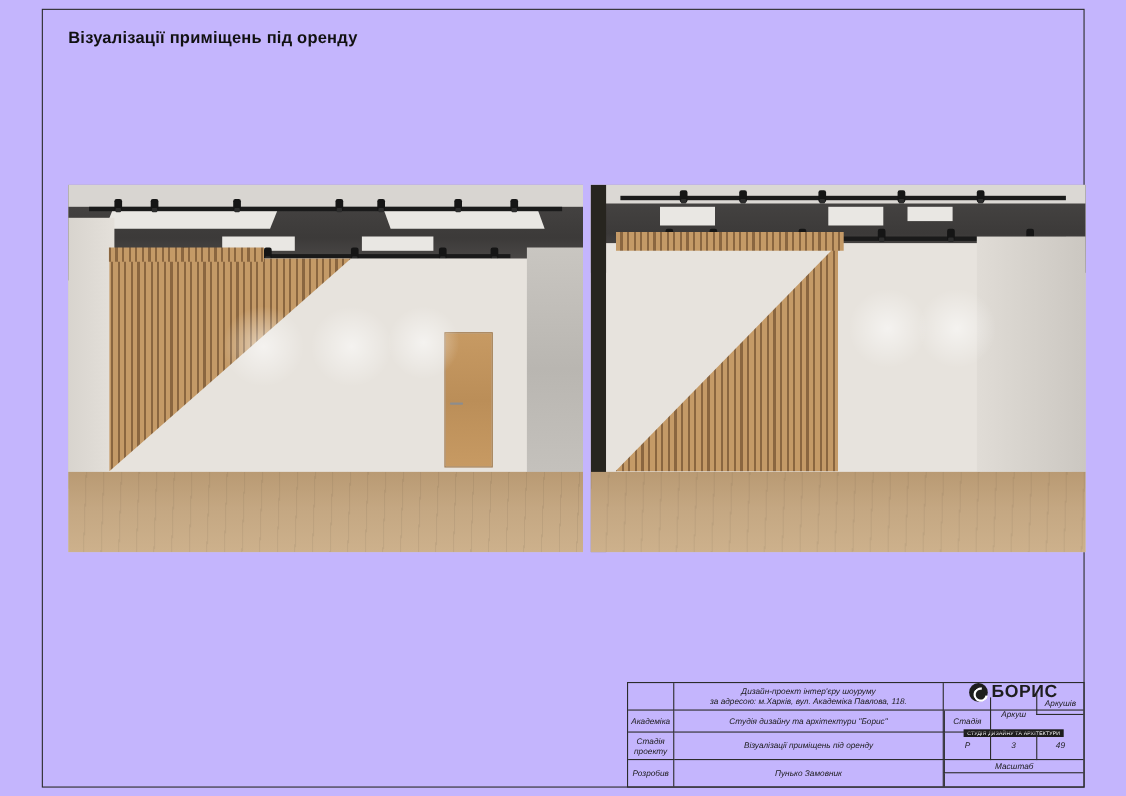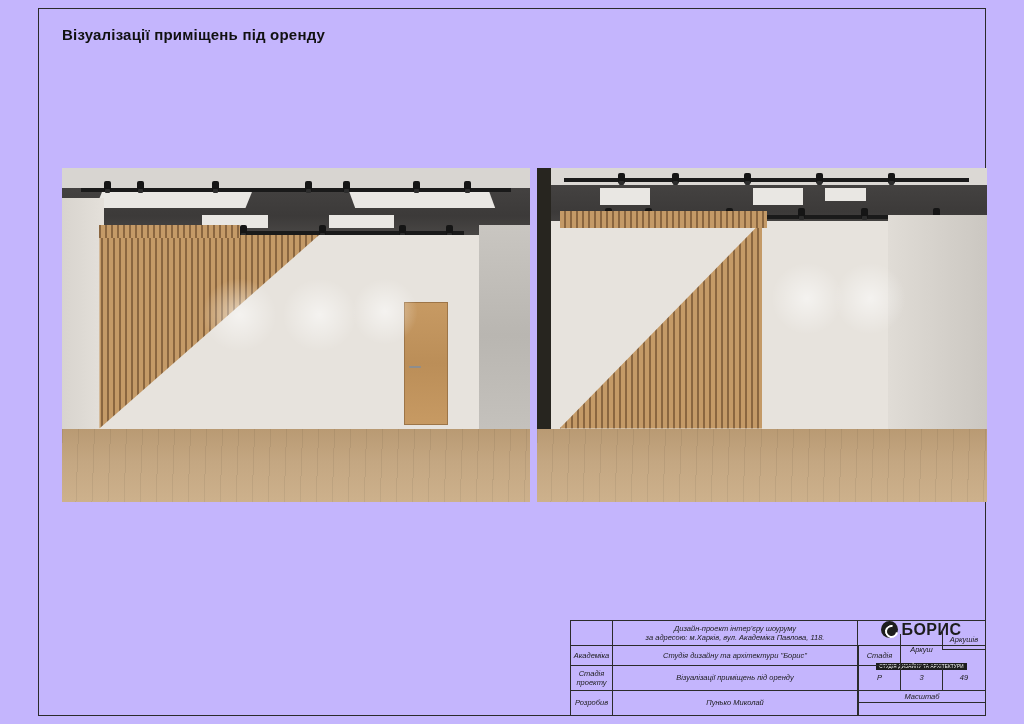--- a/index.html
+++ b/index.html
@@ -339,21 +339,21 @@
       <span>проекту</span>
     </div>
     <div class="cell br" style="left:0;top:70px;width:42px;height:24px;">Розробив</div>
 
     <div class="cell br bb" style="left:42px;top:0;width:245px;height:25px;flex-direction:column;">
       <span>Дизайн-проект інтер'єру шоуруму</span>
       <span>за адресою: м.Харків, вул. Академіка Павлова, 118.</span>
     </div>
     <div class="cell br bb" style="left:42px;top:25px;width:245px;height:20px;">Студія дизайну та архітектури "Борис"</div>
     <div class="cell br bb" style="left:42px;top:45px;width:245px;height:25px;">Візуалізації приміщень під оренду</div>
-    <div class="cell br" style="left:42px;top:70px;width:245px;height:24px;">Пунько Миколай</div>
+    <div class="cell br" style="left:42px;top:70px;width:245px;height:24px;">Пунько Замовник</div>
 
     <div class="logo-box bb" style="left:287px;top:0;width:127px;height:25px;">
       <div class="logo-row">
         <span class="logo-mark"></span>
         <span class="logo-word">БОРИС</span>
       </div>
       <div class="logo-sub">СТУДІЯ ДИЗАЙНУ ТА АРХІТЕКТУРИ</div>
     </div>
 
     <div class="cell bl bb" style="left:287px;top:25px;width:42px;height:20px;">Стадія</div>

